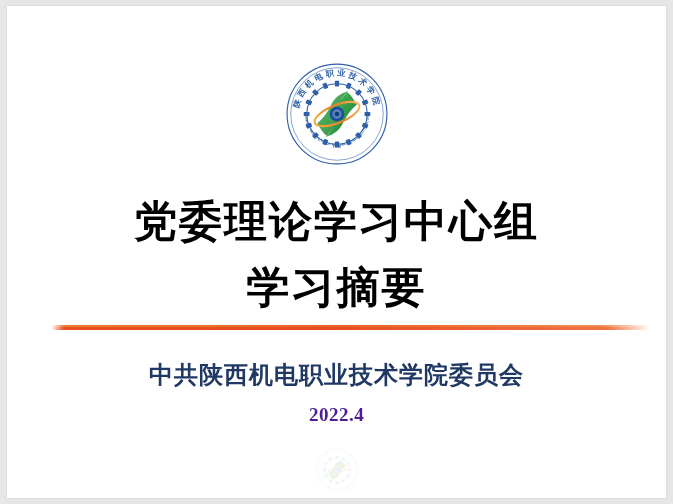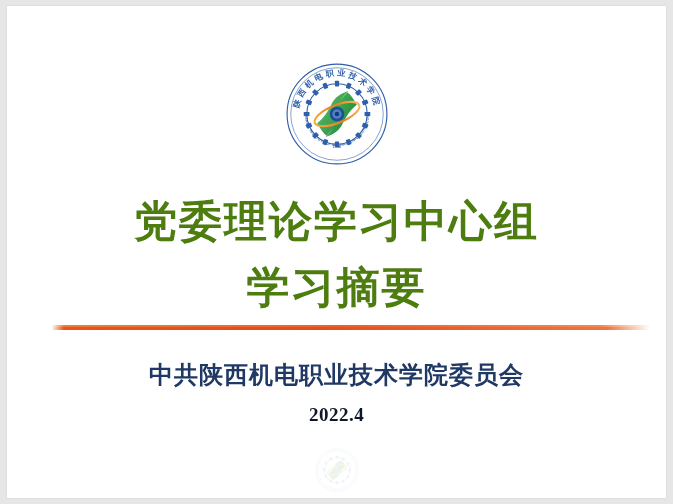--- a/index.html
+++ b/index.html
@@ -54,21 +54,21 @@
 
   
   #title-block {
     position: absolute;
     left: 0;
     top: 185px;
     width: 659px;
     text-align: center;
   }
   .title-line {
-    color: #4d7c0f;
+    color: #000000;
     font-family: "Liberation Serif", "DejaVu Serif", serif;
     font-weight: 700;
     font-size: 43px;
     line-height: 62px;
     letter-spacing: 2px;
     white-space: nowrap;
   }
   .title-line.second {
     margin-top: 4px;
   }
@@ -121,21 +121,21 @@
     white-space: nowrap;
   }
 
   
   #date-line {
     position: absolute;
     left: 0;
     top: 398px;
     width: 659px;
     text-align: center;
-    color: #0f172a;
+    color: #4c1d95;
     font-family: "Liberation Serif", "DejaVu Serif", serif;
     font-weight: 700;
     font-size: 19px;
     letter-spacing: 0.5px;
   }
 
   
   #watermark {
     position: absolute;
     left: 0;

